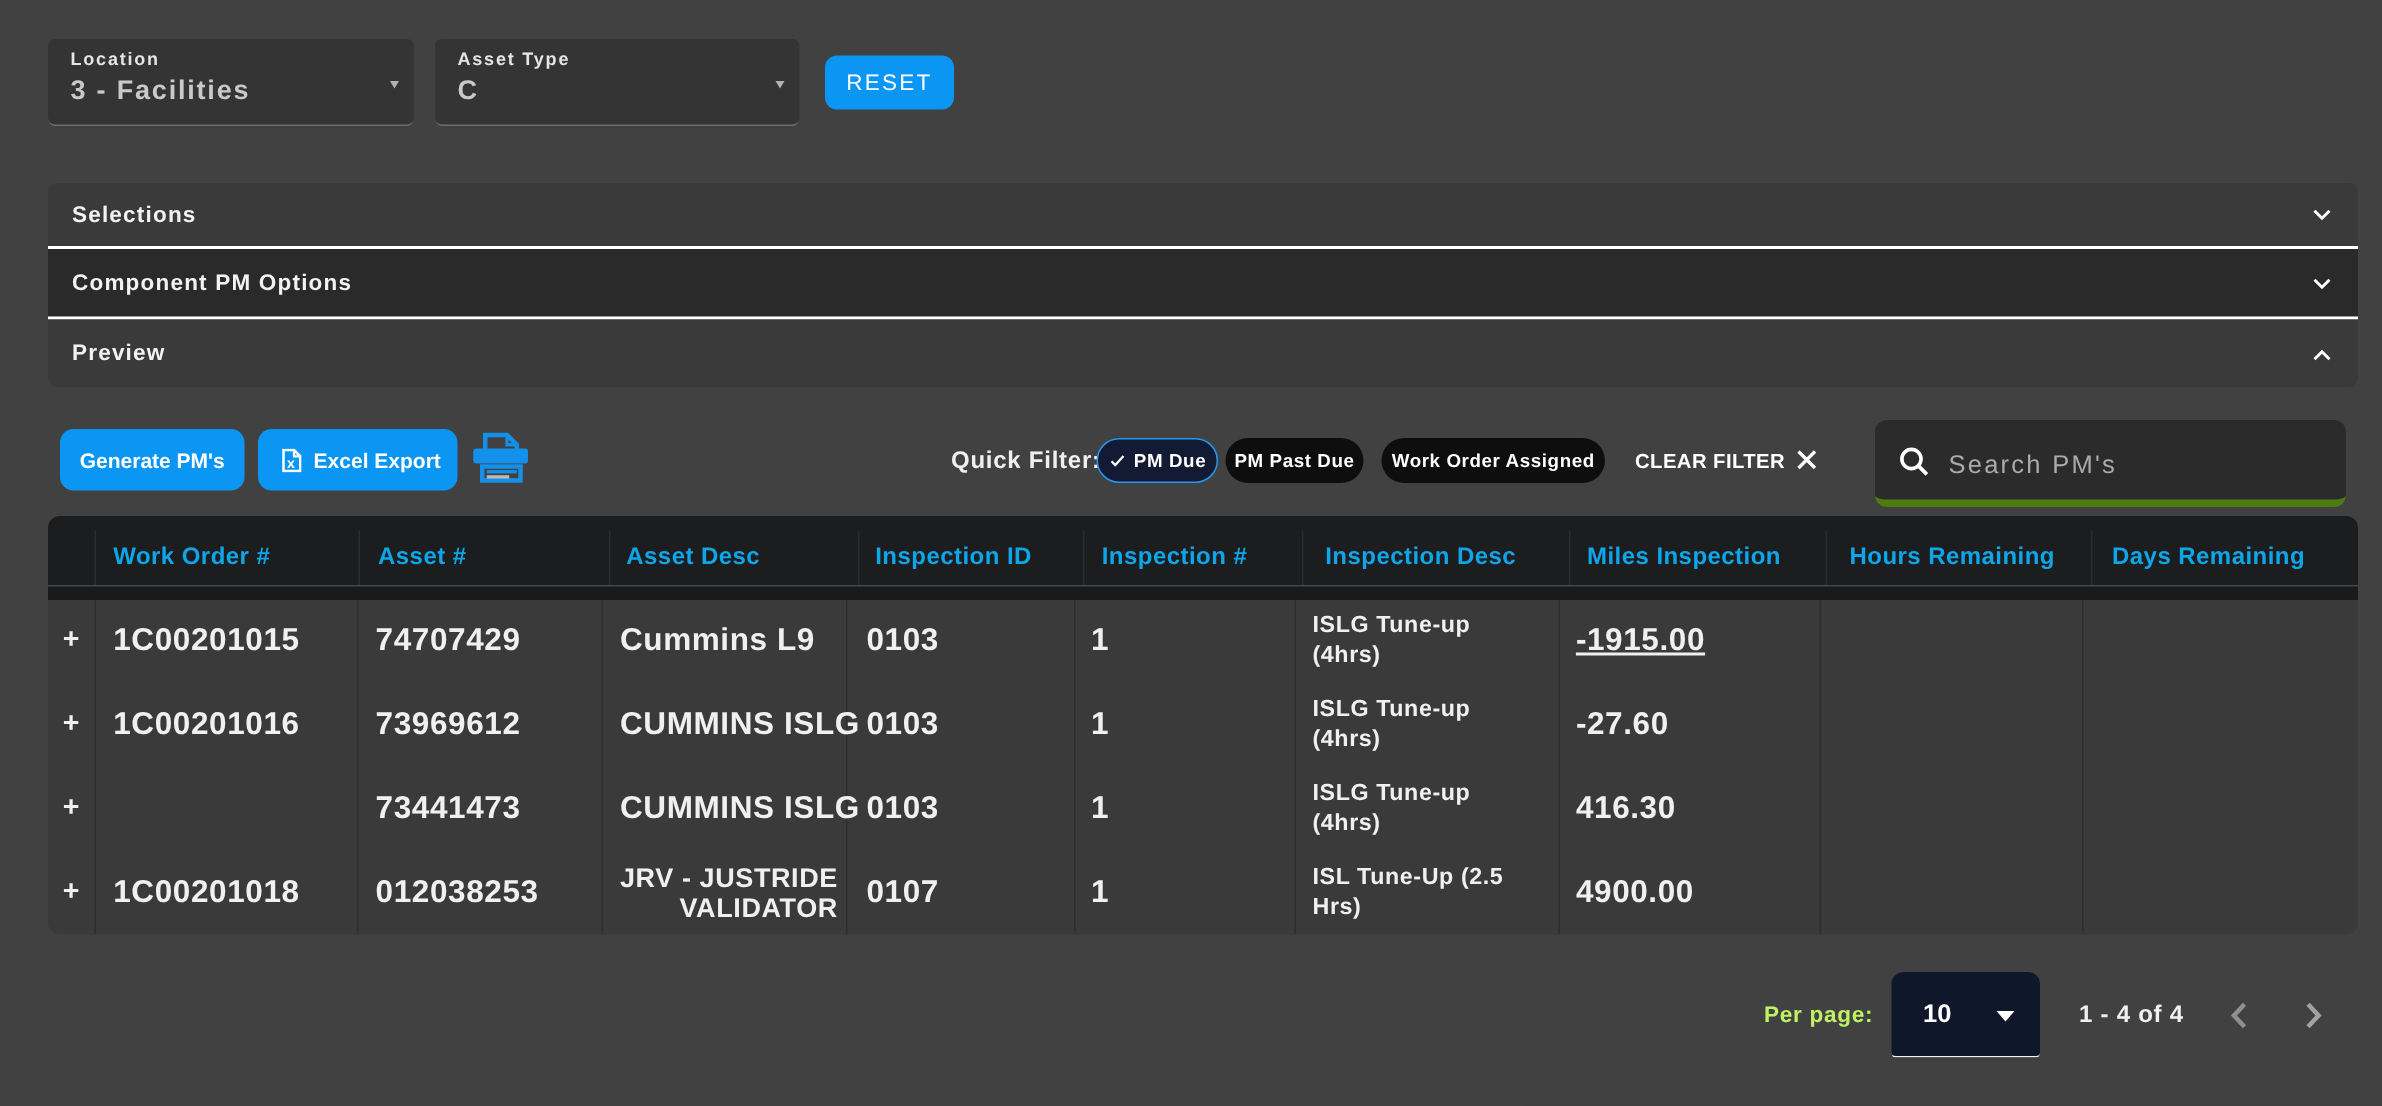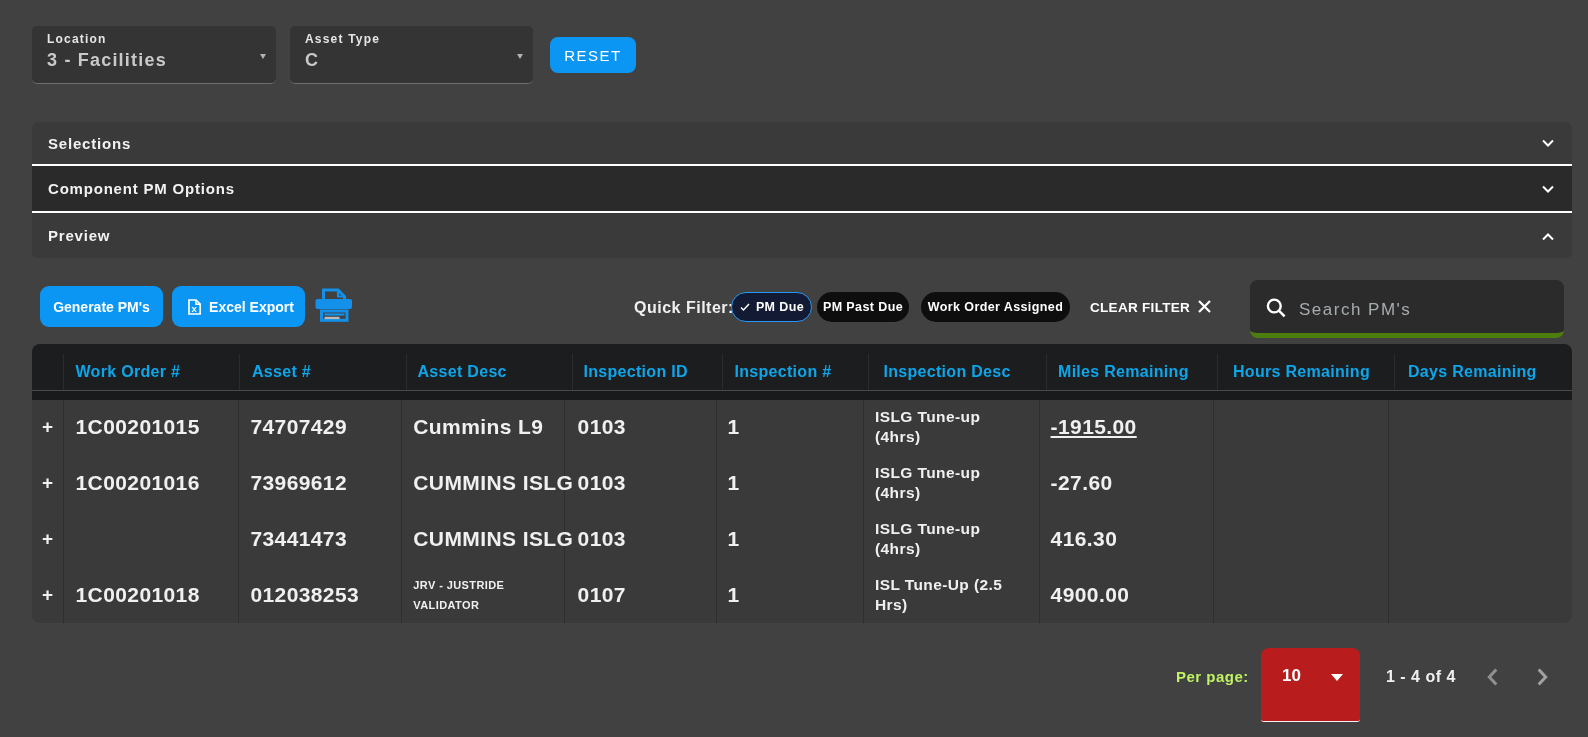--- a/index.html
+++ b/index.html
@@ -102,21 +102,21 @@
   <div class="abs" style="left:32px; top:344px; width:1539.5px; height:279px; background:#3a3a3a; border-radius:8px; overflow:hidden;">
     <div class="abs" style="left:0; top:0; width:1539.5px; height:46px; background:#1c1d1f;"></div>
     <div class="abs" style="left:0; top:46px; width:1539.5px; height:1px; background:rgba(255,255,255,0.08);"></div>
     <div class="abs" style="left:0; top:47px; width:1539.5px; height:8.5px; background:#191a1b;"></div>
     <div class="hdr" style="left:43.5px;">Work Order #</div>
     <div class="hdr" style="left:220px;">Asset #</div>
     <div class="hdr" style="left:385.5px;">Asset Desc</div>
     <div class="hdr" style="left:551.5px;">Inspection ID</div>
     <div class="hdr" style="left:702.5px;">Inspection #</div>
     <div class="hdr" style="left:851.5px;">Inspection Desc</div>
-    <div class="hdr" style="left:1026px;">Miles Remaining</div>
+    <div class="hdr" style="left:1026px;">Miles Inspection</div>
     <div class="hdr" style="left:1201px;">Hours Remaining</div>
     <div class="hdr" style="left:1376px;">Days Remaining</div>
     <div class="abs" style="left:31.3px; top:10px; width:1px; height:36px; background:rgba(255,255,255,0.07);"></div>
     <div class="abs" style="left:206.5px; top:10px; width:1px; height:36px; background:rgba(255,255,255,0.07);"></div>
     <div class="abs" style="left:374px; top:10px; width:1px; height:36px; background:rgba(255,255,255,0.07);"></div>
     <div class="abs" style="left:539.6px; top:10px; width:1px; height:36px; background:rgba(255,255,255,0.07);"></div>
     <div class="abs" style="left:690px; top:10px; width:1px; height:36px; background:rgba(255,255,255,0.07);"></div>
     <div class="abs" style="left:836px; top:10px; width:1px; height:36px; background:rgba(255,255,255,0.07);"></div>
     <div class="abs" style="left:1013.8px; top:10px; width:1px; height:36px; background:rgba(255,255,255,0.07);"></div>
     <div class="abs" style="left:1185.3px; top:10px; width:1px; height:36px; background:rgba(255,255,255,0.07);"></div>
@@ -149,29 +149,29 @@
     <div class="cell" style="left:0; top:167.3px; width:31.3px; height:55.9px; padding-left:0; justify-content:center; font-size:19px;">+</div>
     <div class="cell" style="left:218.4px; top:167.3px; height:55.9px;">73441473</div>
     <div class="cell" style="left:381.3px; top:167.3px; height:55.9px;">CUMMINS ISLG</div>
     <div class="cell" style="left:545.6px; top:167.3px; height:55.9px;">0103</div>
     <div class="cell" style="left:695.4px; top:167.3px; height:55.9px;">1</div>
     <div class="cell" style="left:843px; top:167.3px; height:55.9px; font-size:15.5px;">ISLG Tune-up<br>(4hrs)</div>
     <div class="cell" style="left:1018.6px; top:167.3px; height:55.9px;">416.30</div>
     <div class="cell" style="left:0; top:223.2px; width:31.3px; height:55.9px; padding-left:0; justify-content:center; font-size:19px;">+</div>
     <div class="cell" style="left:43.5px; top:223.2px; height:55.9px;">1C00201018</div>
     <div class="cell" style="left:218.4px; top:223.2px; height:55.9px;">012038253</div>
-    <div class="cell" style="left:381.3px; top:223.2px; height:55.9px; font-size:11px;">JRV - JUSTRIDE<br>VALIDATOR</div>
+    <div class="cell" style="left:381.3px; top:223.2px; height:55.9px; font-size:18px;text-align:right;">JRV - JUSTRIDE<br>VALIDATOR</div>
     <div class="cell" style="left:545.6px; top:223.2px; height:55.9px;">0107</div>
     <div class="cell" style="left:695.4px; top:223.2px; height:55.9px;">1</div>
     <div class="cell" style="left:843px; top:223.2px; height:55.9px; font-size:15.5px;">ISL Tune-Up (2.5<br>Hrs)</div>
     <div class="cell" style="left:1018.6px; top:223.2px; height:55.9px;">4900.00</div>
   </div>
 
   <div class="abs" style="left:1176px; top:668px; font-size:15px; font-weight:700; color:#bef264; letter-spacing:0.5px;">Per page:</div>
-  <div class="abs" style="left:1261px; top:648px; width:99px; height:74px; background:#b91c1c; border-radius:8px 8px 3px 3px; border-bottom:1.5px solid #f2f2f2;">
+  <div class="abs" style="left:1261px; top:648px; width:99px; height:57px; background:#0f172a; border-radius:8px 8px 3px 3px; border-bottom:1.5px solid #f2f2f2;">
     <div class="abs" style="left:21px; top:18px; font-size:17px; font-weight:700; color:#fff;">10</div>
     <div class="caret abs" style="right:17px; top:25.5px; border-top-color:#fff;"></div>
   </div>
   <div class="abs" style="left:1386px; top:668px; font-size:16px; font-weight:700; color:#f0f0f0; letter-spacing:0.5px;">1 - 4 of 4</div>
   <svg class="abs" style="left:1484.5px; top:668px;" width="16" height="18" viewBox="0 0 16 18">
       <polyline points="11.3,1.5 4.3,9 11.3,16.5" fill="none" stroke="#909090" stroke-width="3"></polyline>
     </svg>
   <svg class="abs" style="left:1534px; top:668px;" width="16" height="18" viewBox="0 0 16 18">
       <polyline points="4.7,1.5 11.7,9 4.7,16.5" fill="none" stroke="#a2a2a2" stroke-width="3"></polyline>
     </svg>

